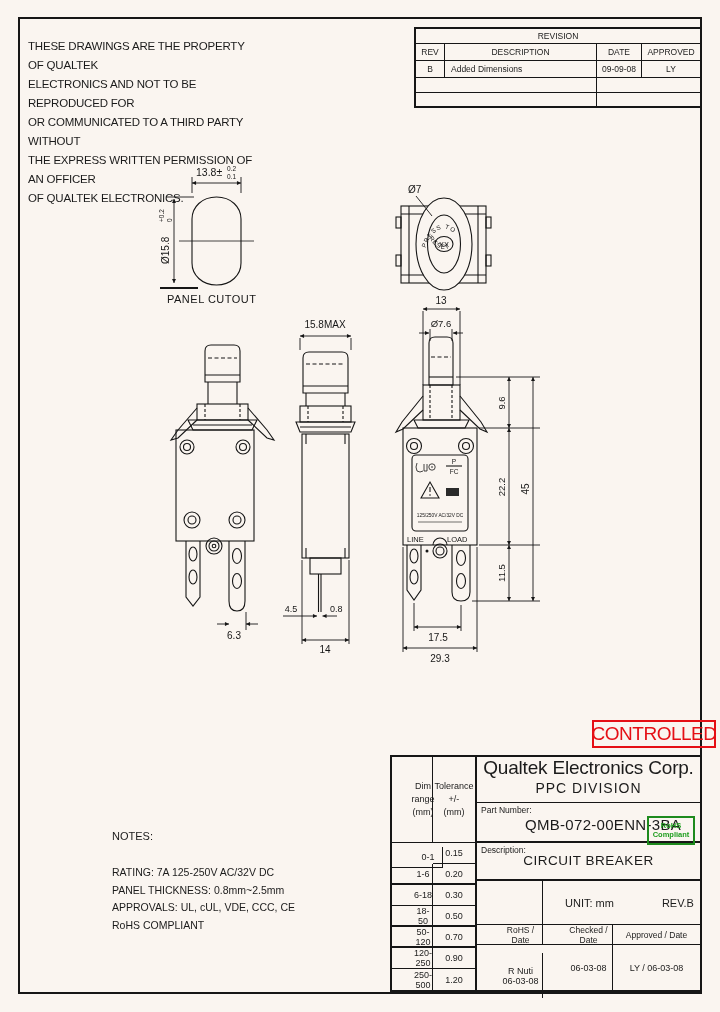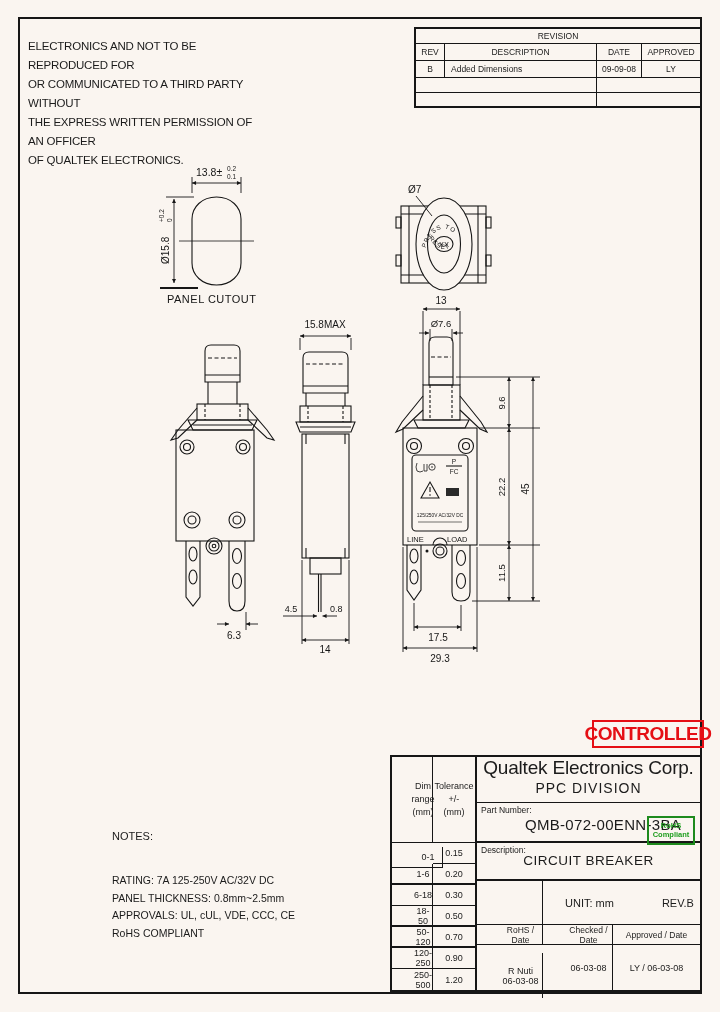--- a/index.html
+++ b/index.html
@@ -14,26 +14,26 @@
   .revt .row{display:flex;box-sizing:border-box;border-bottom:1px solid #161616;}
   .revt .row:last-child{border-bottom:none;}
   .revt .cell{box-sizing:border-box;display:flex;align-items:center;justify-content:center;}
   .revt .c1{width:29px;border-right:1px solid #161616;}
   .revt .c2{width:152px;border-right:1px solid #161616;}
   .revt .c3{width:45px;}
   .revt .c4{width:58px;}
   .revt .bdr{border-right:1px solid #161616;}
   .revt .left{justify-content:flex-start;padding-left:6px;}
   
-  .stamp{left:592px;top:720px;width:112px;height:28px;border:2px solid #e50f15;box-sizing:border-box;
-         color:#e50f15;font-size:19px;font-weight:bold;letter-spacing:-0.5px;
+  .stamp{left:592px;top:720px;width:124px;height:28px;border:2px solid #e50f15;box-sizing:border-box;
+         color:#e50f15;font-size:19px;font-weight:normal;letter-spacing:-0.5px;
          display:flex;align-items:center;justify-content:center;}
   
   .notes{left:112px;top:830px;width:280px;}
-  .notes .ttl{font-size:11px;margin-bottom:30px;}
+  .notes .ttl{font-size:11px;margin-bottom:22px;}
   .notes .ln{font-size:10.5px;line-height:17.5px;}
   
   .tblock{left:390px;top:755px;width:312px;height:237px;border:2px solid #161616;box-sizing:border-box;}
   .tblock .cell{position:absolute;box-sizing:border-box;}
   .b-r{border-right:1px solid #161616;padding-left:22px;} .b-r2{border-right:2px solid #161616;}
   .b-b{border-bottom:1px solid #161616;} .b-b2{border-bottom:2px solid #161616;}
   .cen{display:flex;align-items:center;justify-content:center;text-align:center;}
   .pre{white-space:pre-line;}
   .tolh{font-size:9px;line-height:13px;}
   .tolc{font-size:9px;}
@@ -50,20 +50,21 @@
   .vals{font-size:9px;}
   
   svg text{font-family:"Liberation Sans",sans-serif;fill:#161616;}
 </style>
 </head>
 <body>
 
 <div class="abs sheet-border"></div>
 
 <div class="abs disclaimer">
+  <div>THESE DRAWINGS ARE THE PROPERTY OF QUALTEK</div>
   <div>ELECTRONICS AND NOT TO BE REPRODUCED FOR</div>
   <div>OR COMMUNICATED TO A THIRD PARTY WITHOUT</div>
   <div>THE EXPRESS WRITTEN PERMISSION OF AN OFFICER</div>
   <div>OF QUALTEK ELECTRONICS.</div>
 </div>
 
 <div class="abs revt">
   <div class="row" style="height:15px;">
     <div class="cell" style="width:100%;">REVISION</div>
   </div>

